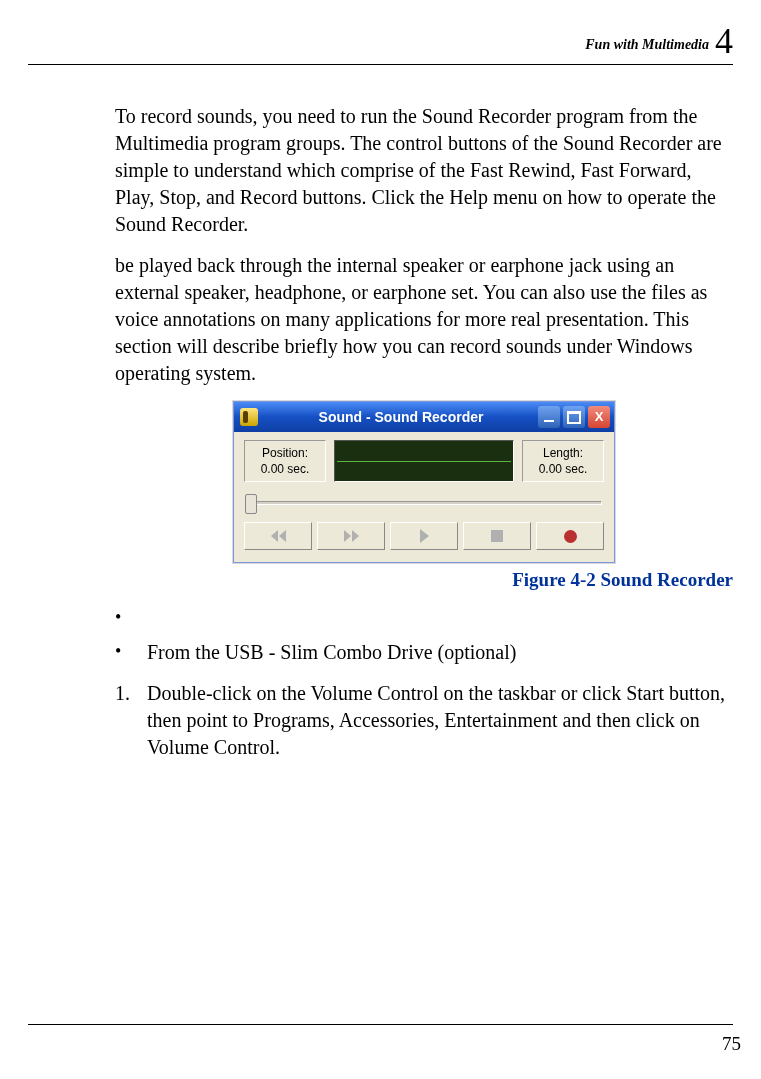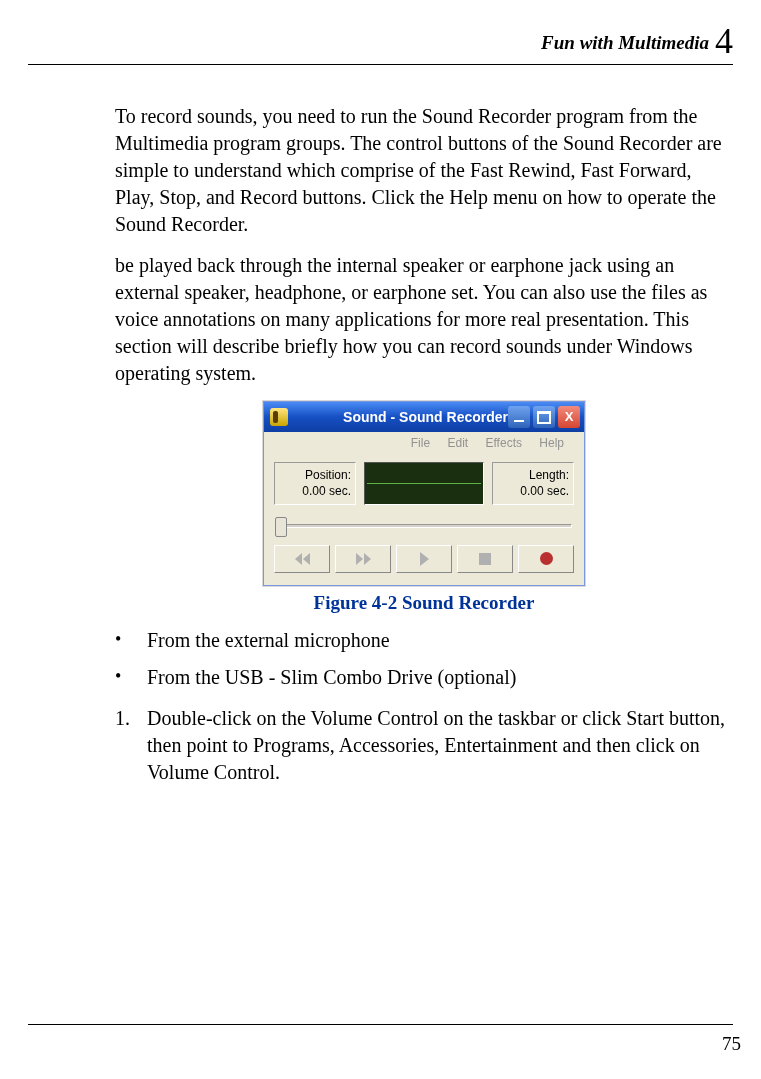--- a/index.html
+++ b/index.html
@@ -15,21 +15,21 @@
       padding: 20px 28px 0 28px;
     }
     .header {
       text-align: right;
       font-family: "Times New Roman", serif;
       border-bottom: 1.5px solid #000;
       padding-bottom: 2px;
       margin-bottom: 38px;
     }
     .header-title {
-      font-size: 19px;
+      font-size: 14px;
       font-style: italic;
       font-weight: bold;
     }
     .header-num {
       font-size: 36px;
       font-weight: normal;
       vertical-align: -4px;
       margin-left: 2px;
     }
     .content {
@@ -38,21 +38,21 @@
       line-height: 1.35;
     }
     .content p {
       margin-bottom: 14px;
     }
     .figure-wrap {
       text-align: center;
       margin: 8px 0 8px 0;
     }
     .figure-caption {
-      text-align: center;
+      text-align: right;
       font-weight: bold;
       color: #003399;
       font-size: 19px;
       margin-top: 4px;
       margin-bottom: 12px;
     }
     ul.bullets {
       list-style: none;
       margin-bottom: 14px;
     }
@@ -86,24 +86,24 @@
     .page-number {
       position: absolute;
       bottom: 24px;
       right: 20px;
       font-size: 19px;
     }
 
     
     .sr-window {
       display: inline-block;
-      width: 322px;
+      width: 382px;
       background: #0369a1;
       border: 1px solid #7a96df;
-      text-align: right;
+      text-align: center;
       position: relative;
       box-shadow: 0 0 0 1px rgba(0,0,0,0.15);
     }
     .sr-titlebar {
       height: 30px;
       background: linear-gradient(to bottom, #4a8bf5 0%, #1650c4 50%, #0e3ea3 100%);
       display: flex;
       align-items: center;
       padding: 0 4px 0 6px;
       color: #fff;
@@ -252,26 +252,20 @@
     <div class="figure-wrap">
       <div class="sr-window">
         <div class="sr-titlebar">
           <div class="sr-icon"></div>
           <div class="sr-title">Sound - Sound Recorder</div>
           <div class="sr-btns">
             <div class="sr-btn min"></div>
             <div class="sr-btn max"></div>
             <div class="sr-btn close-b">X</div>
           </div>
-        </div>
-        <div class="sr-menu">
-          <span>File</span>
-          <span>Edit</span>
-          <span>Effects</span>
-          <span>Help</span>
         </div>
         <div class="sr-body">
           <div class="sr-row1">
             <div class="sr-panel">
               <span class="lbl">Position:</span>
               <span class="val">0.00 sec.</span>
             </div>
             <div class="sr-wave"></div>
             <div class="sr-panel">
               <span class="lbl">Length:</span>
@@ -308,21 +302,20 @@
           </div>
         </div>
       </div>
       <div class="figure-caption">Figure 4-2    Sound Recorder</div>
     </div>
 
 
     <ul class="bullets">
       <li>
           <span class="bullet">•</span>
-          <span>From the external microphone</span>
         </li>
       <li>
           <span class="bullet">•</span>
           <span>From the USB - Slim Combo Drive (optional)</span>
         </li>
     </ul>
 
 
     <ol class="steps">
       <li>

